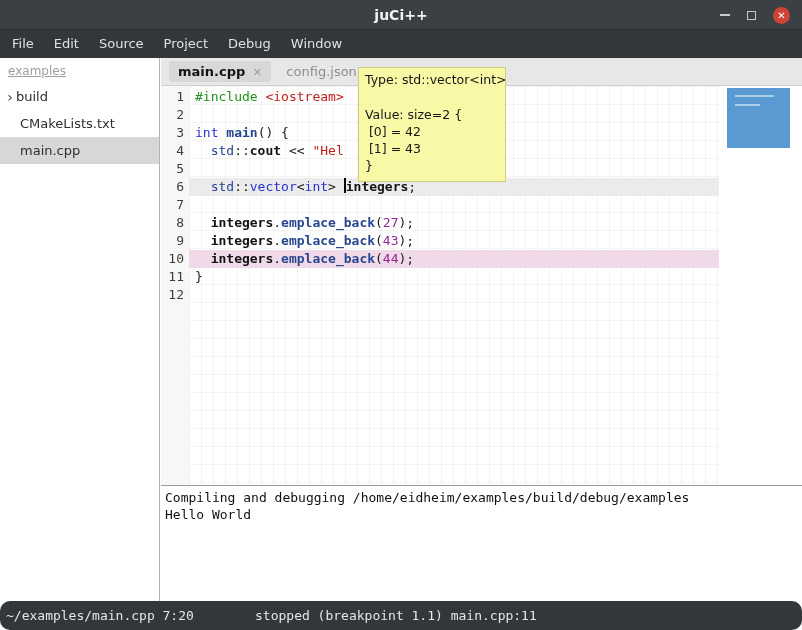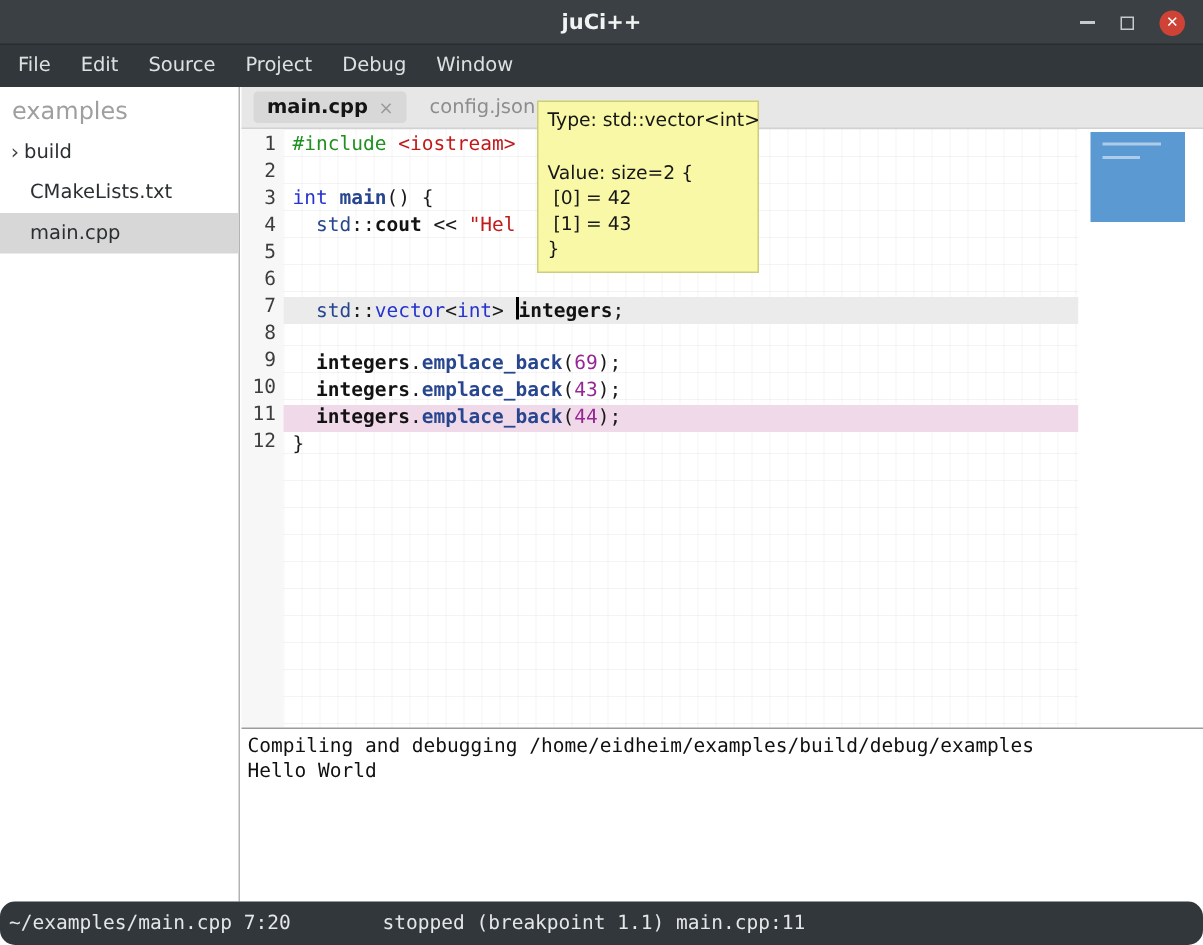--- a/index.html
+++ b/index.html
@@ -34,21 +34,21 @@
     position:absolute; top:30px; left:0; right:0; height:28px;
     background:var(--menubar-bg); display:flex; align-items:center; padding-left:2px;
   }
   .menu-item { padding:0 10px; color:#dde1e2; font-size:13px; line-height:28px; }
 
   
   .sidebar {
     position:absolute; top:58px; left:0; width:160px; bottom:29px;
     background:#fff; border-right:1px solid #b3b3b3;
   }
-  .sidebar-header { padding:6px 8px 5px; color:#9f9f9f; font-size:16px; }
+  .sidebar-header { padding:6px 8px 5px; color:#9f9f9f; font-size:12px;text-decoration:underline; }
   .tree-row { height:27px; display:flex; align-items:center; color:#2b2f31; }
   .tree-row.selected { background:var(--selected-item-bg); }
   .tree-expander { width:16px; text-align:center; color:#444; font-size:14px; padding-left:4px; }
   .tree-indent { width:20px; }
   .tree-label { font-size:13px; }
 
   
   .main { position:absolute; left:161px; top:58px; right:0; bottom:29px; }
 
   .tabbar {
@@ -70,21 +70,21 @@
   .gutter .ln { height:18px; line-height:18px; }
   .codeview {
     width:530px; padding-top:2px; background:#fff;
     background-image:
       linear-gradient(rgba(0,0,0,.045) 1px, transparent 1px),
       linear-gradient(90deg, rgba(0,0,0,.045) 1px, transparent 1px);
     background-size:12px 18px;
     font-family:"DejaVu Sans Mono", monospace; font-size:13px;
   }
   .codeline { height:18px; line-height:18px; padding-left:6px; white-space:pre; }
-  .codeline.current { background:var(--current-line-bg);margin-top:20px; }
+  .codeline.current { background:var(--current-line-bg); }
   .codeline.debug { background:var(--debug-line-bg); }
   .tok.pp  { color:var(--syn-pp); }
   .tok.str { color:var(--syn-str); }
   .tok.kw  { color:var(--syn-kw); }
   .tok.ns  { color:var(--syn-ns); }
   .tok.fnm { color:var(--syn-ns); font-weight:bold; }
   .tok.mem { color:#121212; font-weight:bold; }
   .tok.fn  { color:var(--syn-fn); font-weight:bold; }
   .tok.num { color:var(--syn-num); }
   .tok.pl  { color:#1a1a1a; }
@@ -191,21 +191,21 @@
         <div class="ln">12</div>
       </div>
     <div class="codeview">
         <div class="codeline"><span class="tok pp">#include</span><span class="tok pl"> </span><span class="tok str">&lt;iostream&gt;</span></div>
         <div class="codeline"></div>
         <div class="codeline"><span class="tok kw">int</span><span class="tok pl"> </span><span class="tok fnm">main</span><span class="tok pl">() {</span></div>
         <div class="codeline"><span class="tok pl">  </span><span class="tok ns">std</span><span class="tok pl">::</span><span class="tok mem">cout</span><span class="tok pl"> &lt;&lt; </span><span class="tok str">"Hel</span></div>
         <div class="codeline"></div>
         <div class="codeline current"><span class="tok pl">  </span><span class="tok ns">std</span><span class="tok pl">::</span><span class="tok kw">vector</span><span class="tok pl">&lt;</span><span class="tok kw">int</span><span class="tok pl">&gt; </span><span class="caret"></span><span class="tok mem">integers</span><span class="tok pl">;</span></div>
         <div class="codeline"></div>
-        <div class="codeline"><span class="tok pl">  </span><span class="tok mem">integers</span><span class="tok pl">.</span><span class="tok fn">emplace_back</span><span class="tok pl">(</span><span class="tok num">69</span><span class="tok pl">);</span></div>
+        <div class="codeline"><span class="tok pl">  </span><span class="tok mem">integers</span><span class="tok pl">.</span><span class="tok fn">emplace_back</span><span class="tok pl">(</span><span class="tok num">27</span><span class="tok pl">);</span></div>
         <div class="codeline"><span class="tok pl">  </span><span class="tok mem">integers</span><span class="tok pl">.</span><span class="tok fn">emplace_back</span><span class="tok pl">(</span><span class="tok num">43</span><span class="tok pl">);</span></div>
         <div class="codeline debug"><span class="tok pl">  </span><span class="tok mem">integers</span><span class="tok pl">.</span><span class="tok fn">emplace_back</span><span class="tok pl">(</span><span class="tok num">44</span><span class="tok pl">);</span></div>
         <div class="codeline"><span class="tok pl">}</span></div>
       </div>
     <div class="rightstrip">
       <div class="minimap">
         <div class="mini-line"></div>
         <div class="mini-line short"></div>
       </div>
     </div>

